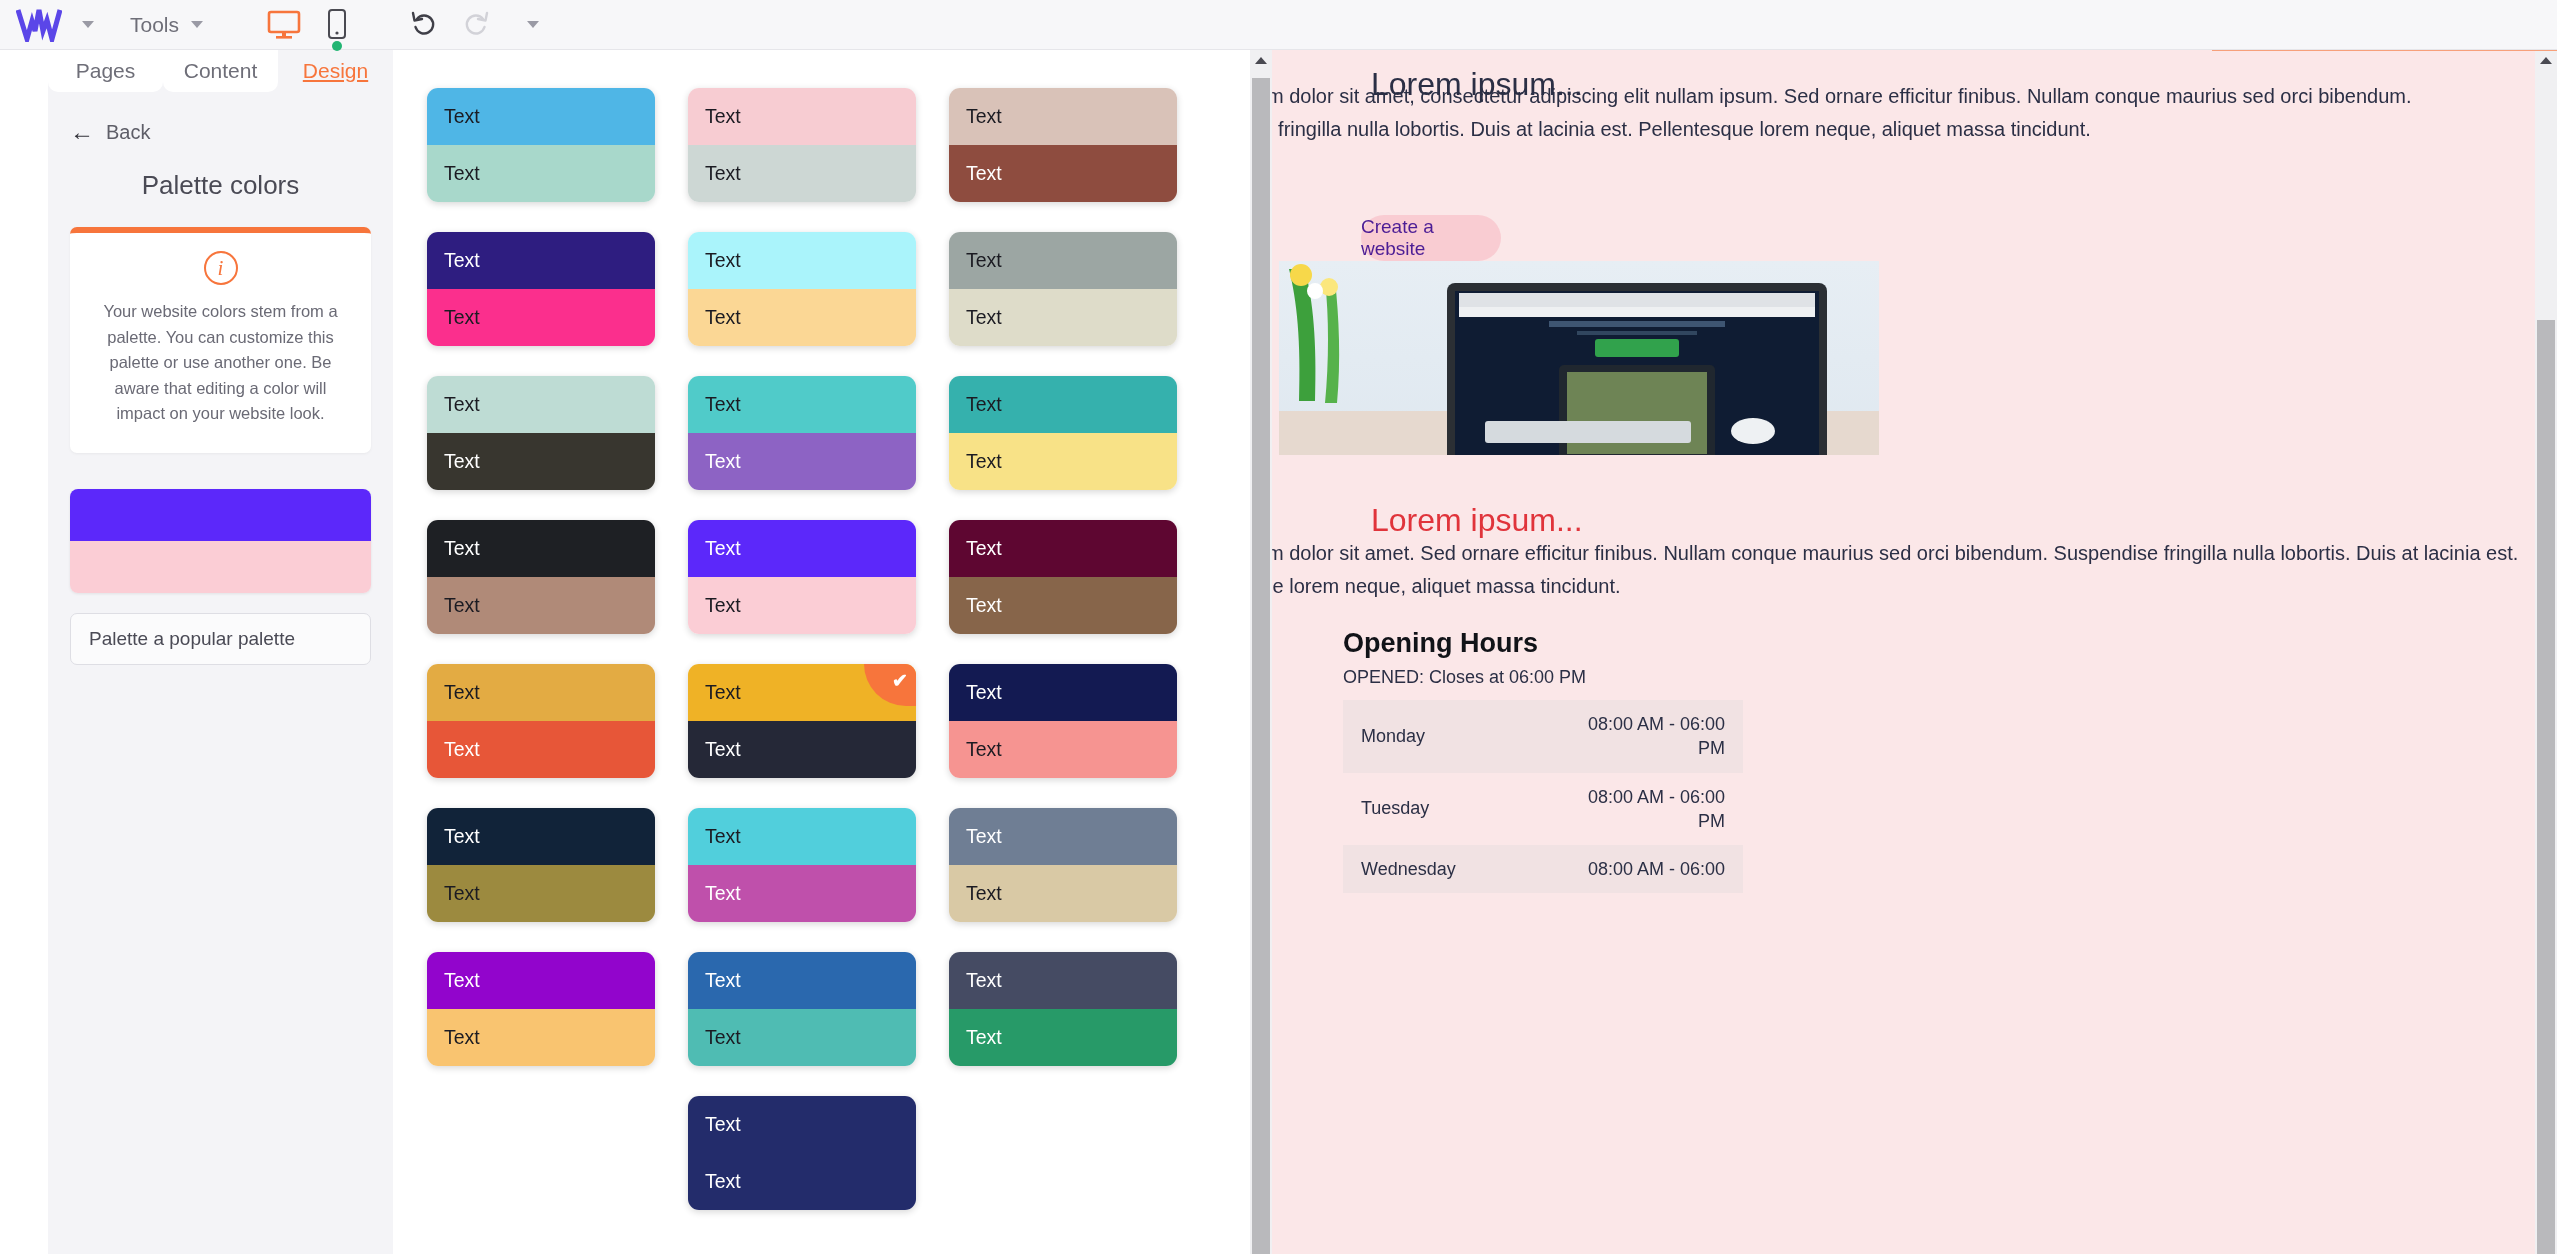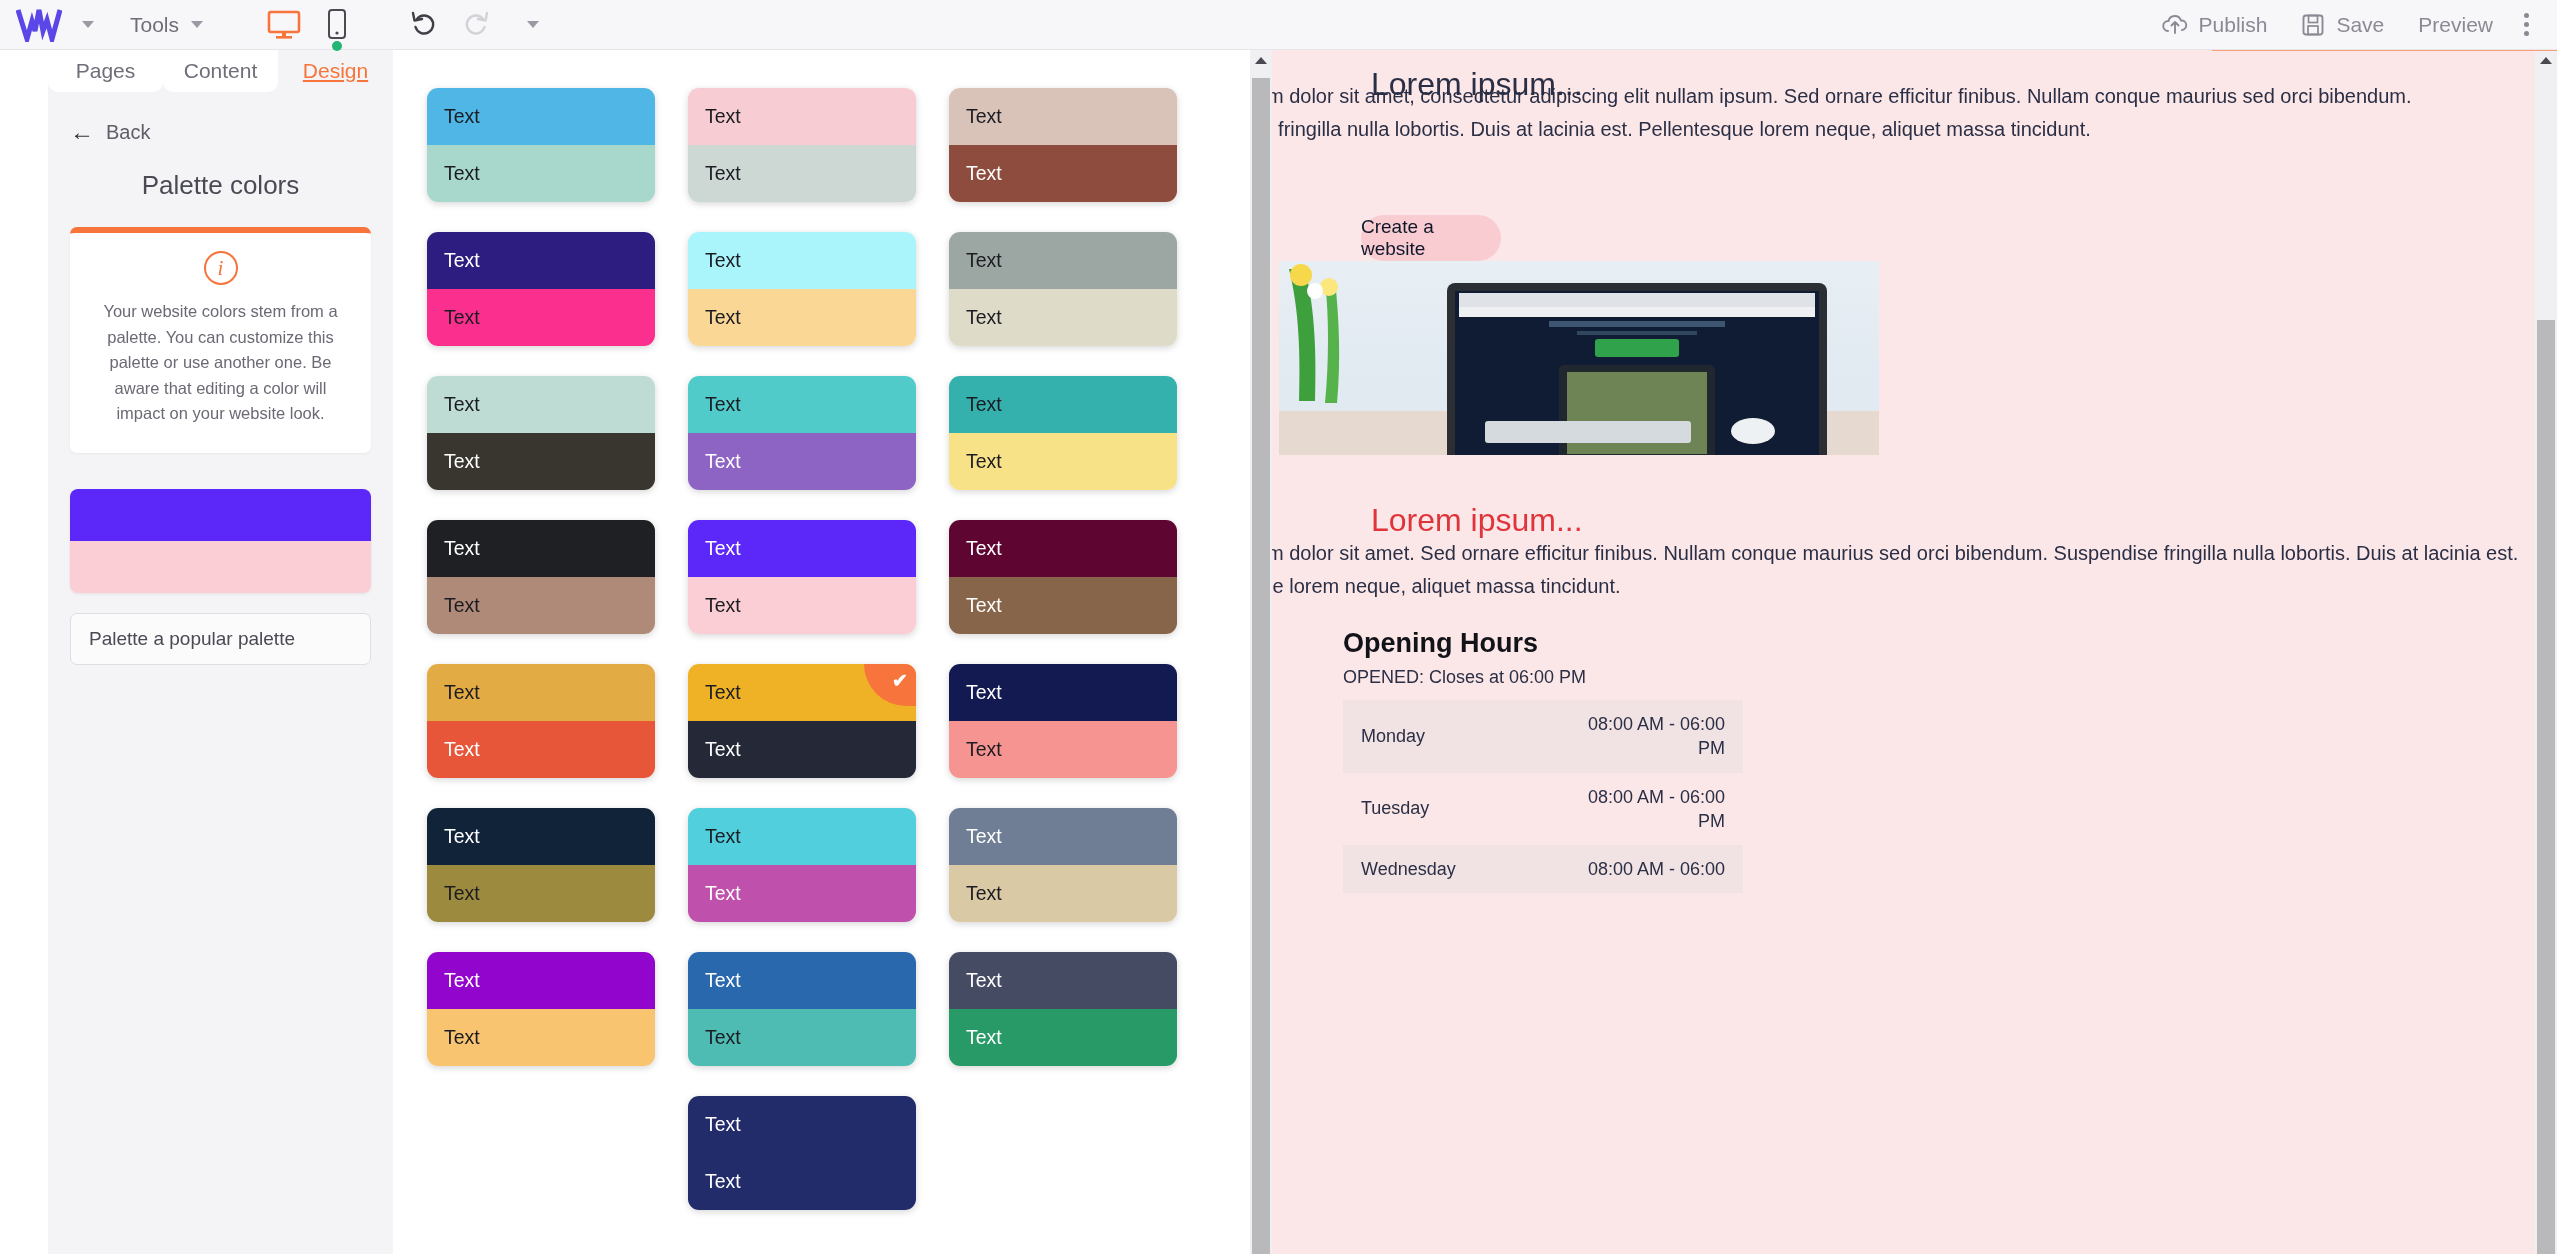--- a/index.html
+++ b/index.html
@@ -183,21 +183,21 @@
     position: absolute; left: 108px; top: 16px;
     font-size: 32px; color: #2b2f45; font-weight: 400;
   }
   .p-block-1 {
     position: absolute; left: -95px; top: 30px; width: 1290px;
     font-size: 20px; line-height: 1.65; color: #2b2f45;
   }
   .cta-btn {
     position: absolute; left: 98px; top: 165px;
     width: 140px; height: 46px; border-radius: 23px;
-    background: #f9ccd2; color: #0f172a; font-size: 19px;
+    background: #f9ccd2; color: #4c1d95; font-size: 19px;
     display: flex; align-items: center; justify-content: center; cursor: pointer;
   }
   .photo {
     position: absolute; left: -134px; top: 211px;
     width: 750px; height: 194px;
   }
   .h-lorem-2 {
     position: absolute; left: 108px; top: 452px;
     font-size: 32px; color: #e0343b; font-weight: 400;
   }
@@ -283,45 +283,20 @@
           <path d="M22 11 A9 9 0 1 0 23.5 19" fill="none" stroke="#d2d2d8" stroke-width="2.4" stroke-linecap="round"></path>
           <path d="M26 5 L24.5 12.5 L17 11" fill="none" stroke="#d2d2d8" stroke-width="2.4" stroke-linecap="round" stroke-linejoin="round"></path>
         </svg>
       </div>
       <div class="chev-btn">
         <span class="chev"></span>
       </div>
     </div>
   </div>
 
-  <div class="tb-right">
-    <div class="tb-act">
-      <svg width="26" height="24" viewBox="0 0 26 24">
-        <path d="M6 18 A5 5 0 0 1 6.5 8 A6.5 6.5 0 0 1 19 7.5 A4.6 4.6 0 0 1 20 17" fill="none" stroke="#8a8a95" stroke-width="1.9" stroke-linecap="round"></path>
-        <path d="M13 20 L13 9 M13 9 L9.5 12.5 M13 9 L16.5 12.5" fill="none" stroke="#8a8a95" stroke-width="1.9" stroke-linecap="round" stroke-linejoin="round"></path>
-      </svg>
-      <span>Publish</span>
-    </div>
-    <div class="tb-act">
-      <svg width="24" height="24" viewBox="0 0 24 24">
-        <rect x="2.5" y="2.5" width="19" height="19" rx="2.5" fill="none" stroke="#8a8a95" stroke-width="1.9"></rect>
-        <rect x="7.5" y="2.5" width="9" height="7" fill="none" stroke="#8a8a95" stroke-width="1.7"></rect>
-        <rect x="7" y="13" width="10" height="8.5" fill="none" stroke="#8a8a95" stroke-width="1.7"></rect>
-      </svg>
-      <span>Save</span>
-    </div>
-    <div class="tb-act">
-      <span>Preview</span>
-    </div>
-    <div class="kebab">
-      <i></i>
-      <i></i>
-      <i></i>
-    </div>
-  </div>
 </div>
 <div class="accent-line"></div>
 
 <div class="sidebar">
   <div class="tabs">
     <div class="tab">
       <span>Pages</span>
     </div>
     <div class="tab">
       <span>Content</span>

